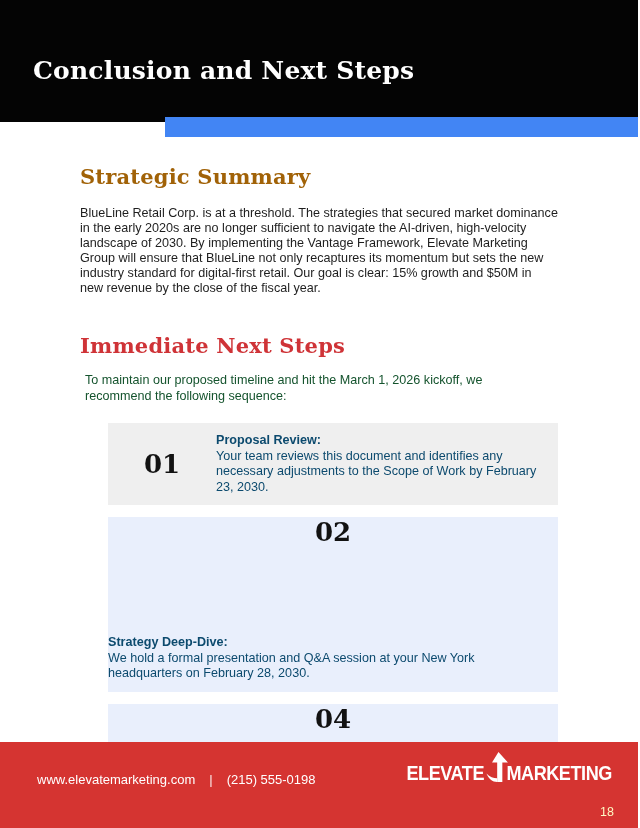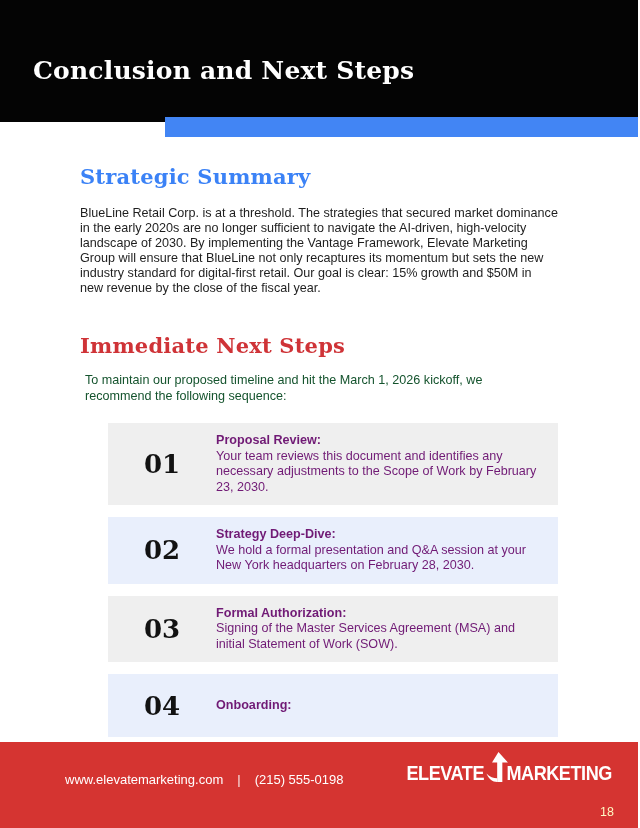--- a/index.html
+++ b/index.html
@@ -46,21 +46,21 @@
     left: 80px;
     right: 80px;
     top: 122px;
   }
   .section-heading {
     font-family: "DejaVu Serif", "Liberation Serif", serif;
     font-weight: 700;
     font-size: 21px;
     letter-spacing: 0.2px;
   }
-  .section-heading.blue { color: #3b82f6; margin-top: 42px; }
+  .section-heading.blue { color: #a16207; margin-top: 42px; }
   .section-heading.red  { color: #cf3337; margin-top: 37px; }
 
   .body-text {
     margin-top: 17px;
     font-size: 12.6px;
     line-height: 15px;
     color: #1e1e1e;
     max-width: 484px;
   }
   .intro-text {
@@ -74,54 +74,53 @@
 
   
   .steps { margin-top: 19px; padding-left: 28px; }
   .step {
     display: flex;
     align-items: center;
     min-height: 63px;
     margin-bottom: 12px;
   }
   .step.gray { background: #efefef; }
-  .step.blue { background: #e9effc; }
+  .step.blue { background: #e9effc; flex-direction: column; }
   .step-number {
     flex: 0 0 108px;
     text-align: center;
     font-family: "DejaVu Serif", "Liberation Serif", serif;
     font-weight: 700;
     font-size: 26px;
     color: #121212;
   }
   .step-body {
     flex: 1;
     padding: 10px 16px 10px 0;
     font-size: 12.6px;
     line-height: 15.5px;
-    color: #701a75;
+    color: #0c4a6e;
   }
   .step-title { font-weight: 700; }
 
   
   .footer {
     position: absolute;
     left: 0; right: 0; bottom: 0;
     height: 86px;
     background: #d53431;
     color: #ffffff;
   }
   .footer-contact {
     position: absolute;
     left: 37px;
     top: 30px;
     font-size: 13px;
     display: flex;
     align-items: center;
-    margin-left: 28px;
   }
   .footer-sep { margin: 0 14px; opacity: 0.9; }
   .footer-link { color: #ffffff; text-decoration: none; cursor: pointer; }
 
   .logo {
     position: absolute;
     right: 26px;
     top: 16px;
     display: flex;
     align-items: center;
@@ -174,27 +173,20 @@
       </div>
 
       <div class="step blue">
         <div class="step-number">02</div>
         <div class="step-body">
           <div class="step-title">Strategy Deep-Dive:</div>
           <div class="step-desc">We hold a formal presentation and Q&amp;A session at your New York headquarters on February 28, 2030.</div>
         </div>
       </div>
 
-      <div class="step gray">
-        <div class="step-number">03</div>
-        <div class="step-body">
-          <div class="step-title">Formal Authorization:</div>
-          <div class="step-desc">Signing of the Master Services Agreement (MSA) and initial Statement of Work (SOW).</div>
-        </div>
-      </div>
 
       <div class="step blue">
         <div class="step-number">04</div>
         <div class="step-body">
           <div class="step-title">Onboarding:</div>
         </div>
       </div>
 
     </div>
   </div>

